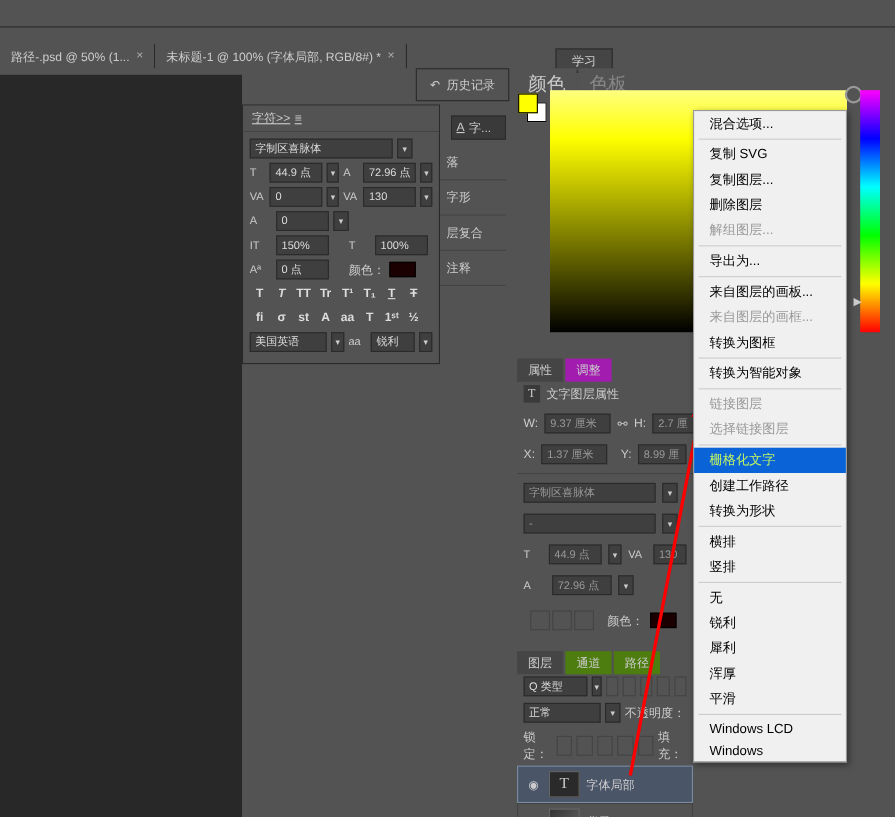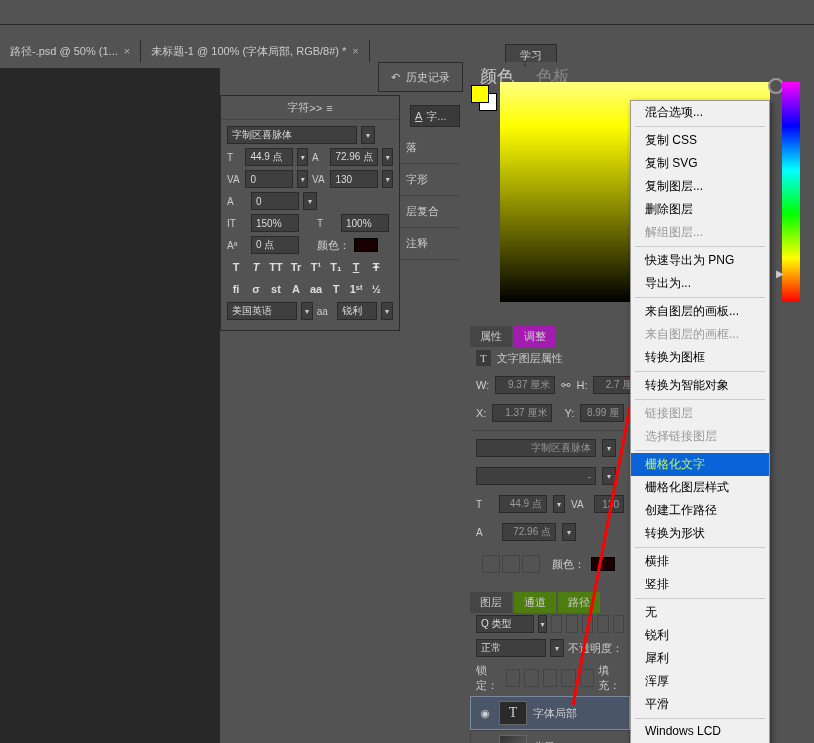--- a/index.html
+++ b/index.html
@@ -6,21 +6,21 @@
 body { background: #535353; width: 814px; height: 743px; overflow: hidden; position: relative; color: #ccc; font-size: 11px; }
 .top-bar { position: absolute; top: 0; left: 0; right: 0; height: 25px; background: #535353; border-bottom: 1px solid #2a2a2a; }
 .tab-strip { position: absolute; top: 40px; left: 0; right: 0; height: 22px; background: #535353; display: flex; }
 .tab { padding: 4px 10px; background: #535353; color: #ccc; font-size: 11px; border-right: 1px solid #2a2a2a; display: flex; align-items: center; gap: 6px; }
 .tab.active { background: #535353; }
 .tab .close { color: #aaa; cursor: pointer; }
 .dark-canvas { position: absolute; top: 68px; left: 0; width: 220px; bottom: 0; background: #282828; }
 
 
 .char-panel { position: absolute; top: 95px; left: 220px; width: 180px; background: #535353; border: 1px solid #2a2a2a; }
-.panel-header { height: 24px; display: flex; align-items: center; padding: 0 8px; background: #535353; border-bottom: 1px solid #444; justify-content: center; }
+.panel-header { height: 24px; display: flex; align-items: center; padding: 0 8px; background: #535353; border-bottom: 1px solid #444; justify-content: flex-start; text-decoration: underline; }
 .panel-header-left { display: flex; align-items: center; gap: 4px; }
 .panel-body { padding: 6px; }
 .control-row { display: flex; align-items: center; gap: 4px; margin-bottom: 4px; }
 .text-input { background: #3f3f3f; border: 1px solid #2a2a2a; color: #ddd; font-size: 10px; padding: 2px 4px; height: 18px; }
 .dropdown-btn { width: 14px; height: 18px; background: #3f3f3f; border: 1px solid #2a2a2a; display: flex; align-items: center; justify-content: center; font-size: 8px; color: #ccc; }
 .icon-label { width: 20px; font-size: 10px; color: #ccc; }
 .style-btns { display: flex; gap: 2px; margin-top: 4px; }
 .style-btn { width: 18px; height: 18px; display: flex; align-items: center; justify-content: center; font-size: 11px; color: #ddd; font-weight: bold; }
 .color-swatch { width: 24px; height: 14px; background: #1a0000; border: 1px solid #000; }
 
@@ -51,21 +51,21 @@
 
 
 .red-arrow { position: absolute; top: 365px; left: 568px; width: 80px; height: 345px; pointer-events: none; z-index: 50; }
 
 
 .props-tabs { position: absolute; top: 326px; left: 470px; display: flex; gap: 2px; }
 .props-tab { padding: 3px 10px; font-size: 11px; background: #a21caf; }
 .props-tab.active { background: #454545; }
 .props-body { position: absolute; top: 348px; left: 470px; width: 160px; }
 .props-row { display: flex; align-items: center; gap: 6px; margin-bottom: 6px; padding: 2px 6px; }
-.props-input { background: #3f3f3f; border: 1px solid #2a2a2a; color: #999; font-size: 10px; padding: 2px 4px; width: 60px; height: 18px; text-align: right; }
+.props-input { background: #3f3f3f; border: 1px solid #2a2a2a; color: #999; font-size: 10px; padding: 2px 4px; width: 60px; height: 18px; }
 .align-btns { display: flex; gap: 2px; padding: 4px 6px; }
 .align-btn { width: 18px; height: 18px; background: #535353; border: 1px solid #444; }
 
 
 .a-button { position: absolute; top: 105px; left: 410px; width: 50px; height: 22px; background: #3a3a3a; border: 1px solid #2a2a2a; display: flex; align-items: center; padding: 0 4px; gap: 4px; font-size: 11px; }
 
 
 .layers-tabs { position: absolute; top: 592px; left: 470px; display: flex; gap: 2px; }
 .layers-tab { padding: 3px 10px; font-size: 11px; background: #4d7c0f; }
 .layers-tab.active { background: #454545; }
@@ -300,40 +300,37 @@
   <div class="layer-item">
     <span class="eye-icon">◉</span>
     <div class="layer-thumb grad-thumb"></div>
     <span>背景</span>
   </div>
 </div>
 
 <div class="ctx-menu" id="ctx-menu">
     <div class="ctx-item">混合选项...</div>
     <div class="ctx-sep"></div>
-    <div class="ctx-item">复制 CSS</div>
     <div class="ctx-item">复制 SVG</div>
     <div class="ctx-item">复制图层...</div>
     <div class="ctx-item">删除图层</div>
     <div class="ctx-item disabled">解组图层...</div>
     <div class="ctx-sep"></div>
-    <div class="ctx-item">快速导出为 PNG</div>
     <div class="ctx-item">导出为...</div>
     <div class="ctx-sep"></div>
     <div class="ctx-item">来自图层的画板...</div>
     <div class="ctx-item disabled">来自图层的画框...</div>
     <div class="ctx-item">转换为图框</div>
     <div class="ctx-sep"></div>
     <div class="ctx-item">转换为智能对象</div>
     <div class="ctx-sep"></div>
     <div class="ctx-item disabled">链接图层</div>
     <div class="ctx-item disabled">选择链接图层</div>
     <div class="ctx-sep"></div>
     <div class="ctx-item selected">栅格化文字</div>
-    <div class="ctx-item">栅格化图层样式</div>
     <div class="ctx-item">创建工作路径</div>
     <div class="ctx-item">转换为形状</div>
     <div class="ctx-sep"></div>
     <div class="ctx-item">横排</div>
     <div class="ctx-item">竖排</div>
     <div class="ctx-sep"></div>
     <div class="ctx-item">无</div>
     <div class="ctx-item">锐利</div>
     <div class="ctx-item">犀利</div>
     <div class="ctx-item">浑厚</div>

